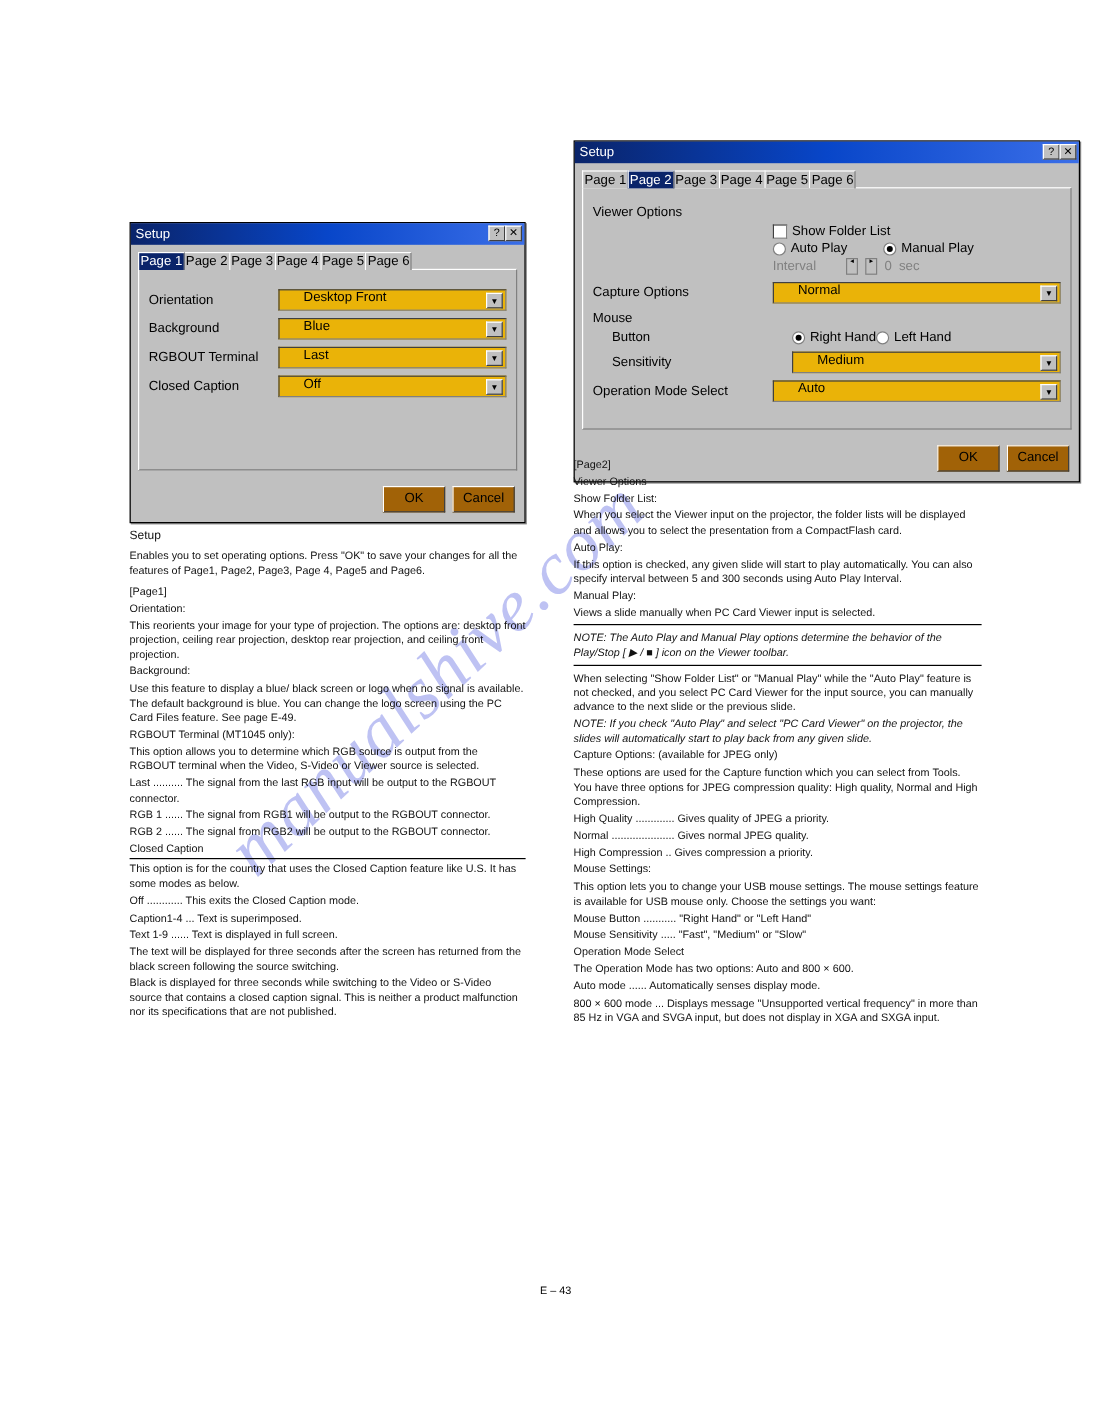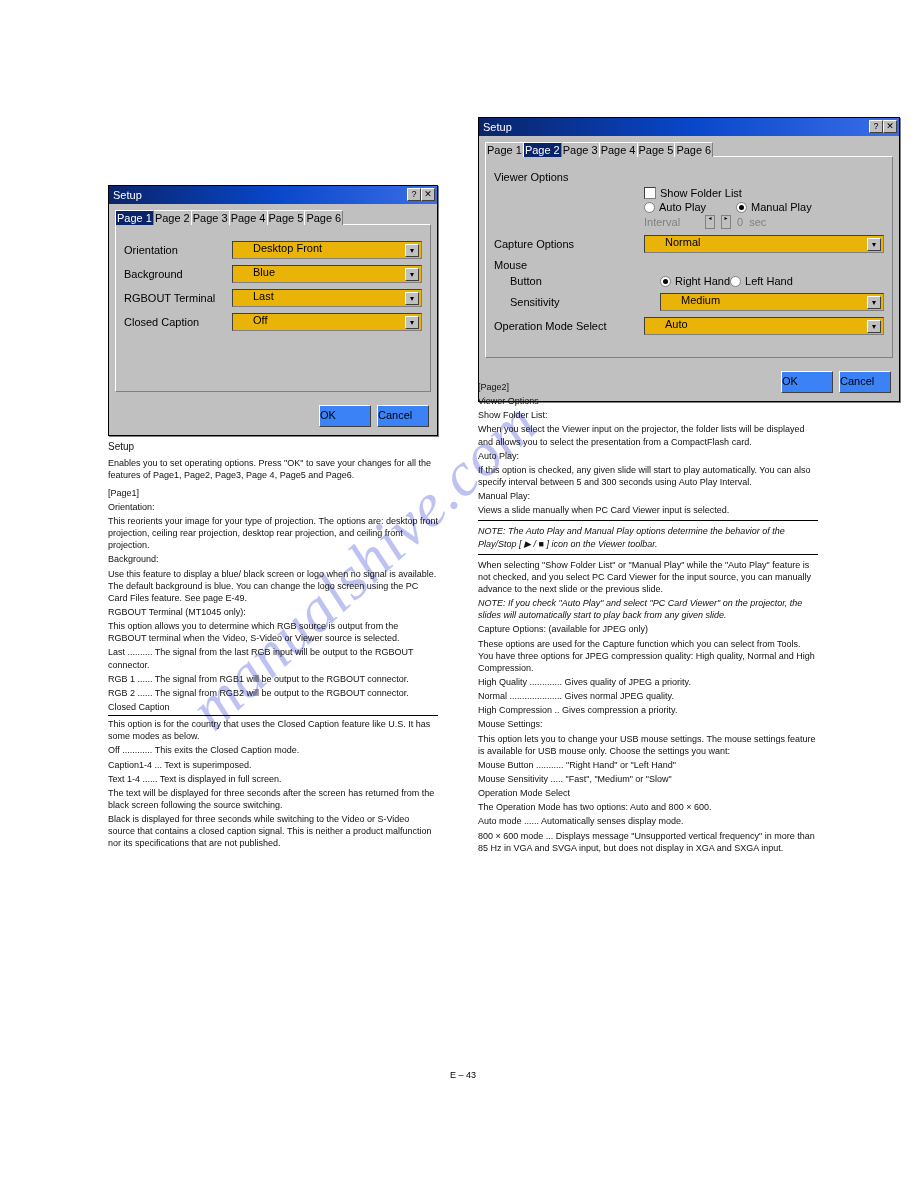--- a/index.html
+++ b/index.html
@@ -123,25 +123,26 @@
   }
   .btnrow {
     display: flex;
     justify-content: flex-end;
     gap: 6px;
     padding: 6px 8px 8px 8px;
   }
   .btn {
     min-width: 50px;
     height: 20px;
-    background: #3b82f6;
+    background: #a16207;
     border: 1px solid #404040;
     border-top-color: #fff;
     border-left-color: #fff;
     font-size: 11px;
+    text-align: center;
     line-height: 18px;
     cursor: default;
   }
   .section-label {
     font-size: 11px;
     margin: 4px 0;
   }
   .checkbox-row, .radio-row {
     display: flex;
     align-items: center;
@@ -390,21 +391,21 @@
   <p>Use this feature to display a blue/ black screen or logo when no signal is available. The default background is blue. You can change the logo screen using the PC Card Files feature. See page E-49.</p>
   <p>RGBOUT Terminal (MT1045 only):</p>
   <p>This option allows you to determine which RGB source is output from the RGBOUT terminal when the Video, S-Video or Viewer source is selected.</p>
   <p>Last .......... The signal from the last RGB input will be output to the RGBOUT connector.</p>
   <p>RGB 1 ...... The signal from RGB1 will be output to the RGBOUT connector.</p>
   <p>RGB 2 ...... The signal from RGB2 will be output to the RGBOUT connector.</p>
   <p class="underline">Closed Caption</p>
   <p>This option is for the country that uses the Closed Caption feature like U.S. It has some modes as below.</p>
   <p>Off ............ This exits the Closed Caption mode.</p>
   <p>Caption1-4 ... Text is superimposed.</p>
-  <p>Text 1-4 ...... Text is displayed in full screen.</p>
+  <p>Text 1-9 ...... Text is displayed in full screen.</p>
   <p>The text will be displayed for three seconds after the screen has returned from the black screen following the source switching.</p>
   <p>Black is displayed for three seconds while switching to the Video or S-Video source that contains a closed caption signal. This is neither a product malfunction nor its specifications that are not published.</p>
 </div>
 
 <div class="text-col" style="left:478px; top:375px; width:340px;">
   <h4>[Page2]</h4>
   <p>Viewer Options</p>
   <p>Show Folder List:</p>
   <p>When you select the Viewer input on the projector, the folder lists will be displayed and allows you to select the presentation from a CompactFlash card.</p>
   <p>Auto Play:</p>

